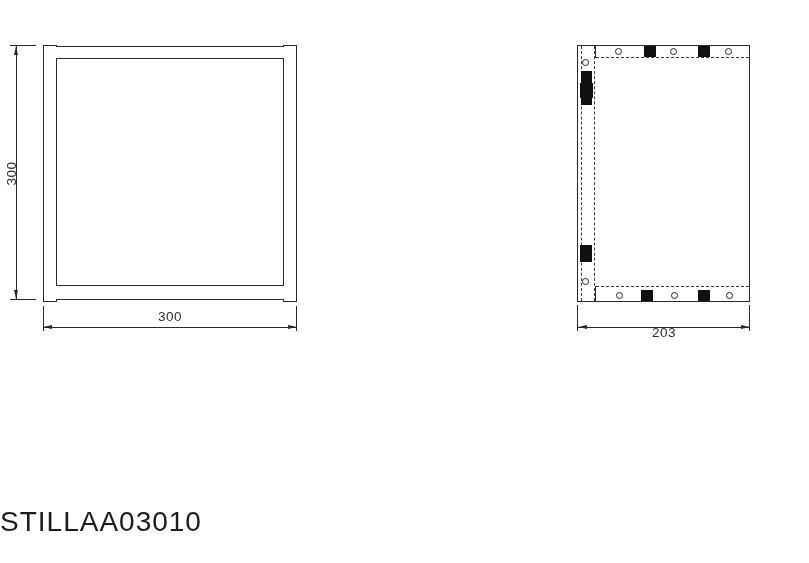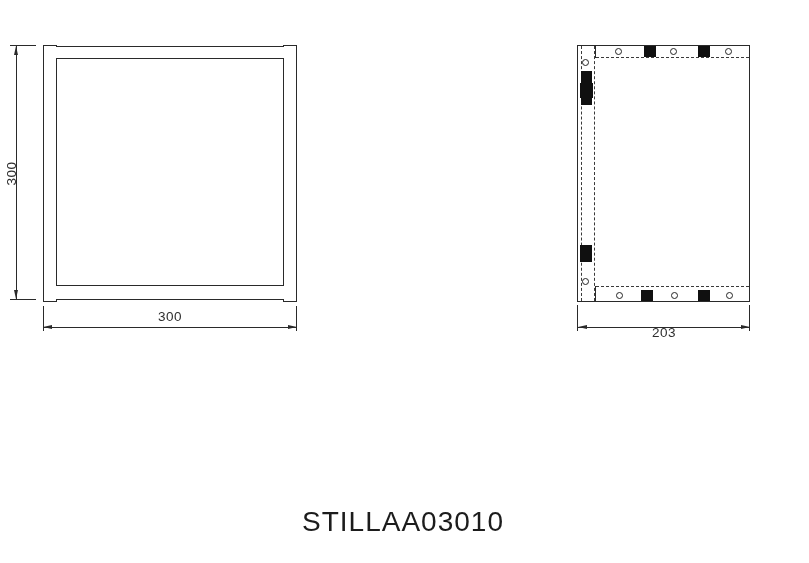--- a/index.html
+++ b/index.html
@@ -32,21 +32,21 @@
   .arr{position:absolute;width:0;height:0;}
   .arr-left {border-top:2.6px solid transparent;border-bottom:2.6px solid transparent;border-right:9px solid #2a2a2a;}
   .arr-right{border-top:2.6px solid transparent;border-bottom:2.6px solid transparent;border-left:9px solid #2a2a2a;}
   .arr-up   {border-left:2.6px solid transparent;border-right:2.6px solid transparent;border-bottom:9px solid #2a2a2a;}
   .arr-down {border-left:2.6px solid transparent;border-right:2.6px solid transparent;border-top:9px solid #2a2a2a;}
   
   .dimtext{position:absolute;font-size:13.5px;color:#2f2f2f;text-align:center;letter-spacing:0.5px;}
   .dimtext-v{transform:rotate(-90deg);transform-origin:center center;}
   
   .title{
-    position:absolute;left:0;top:506px;width:806px;text-align:center;
+    position:absolute;left:0;top:506px;width:806px;
     font-size:28px;font-weight:400;letter-spacing:1px;color:#1c1c1c;
   }
 </style>
 </head>
 <body>
 
 <div id="page">
 
   <div>
 

